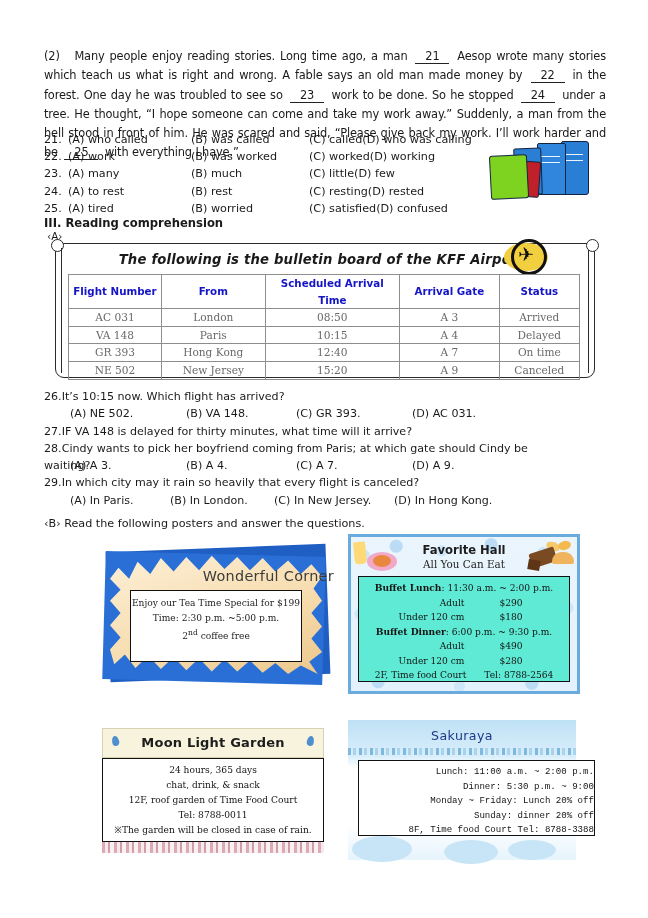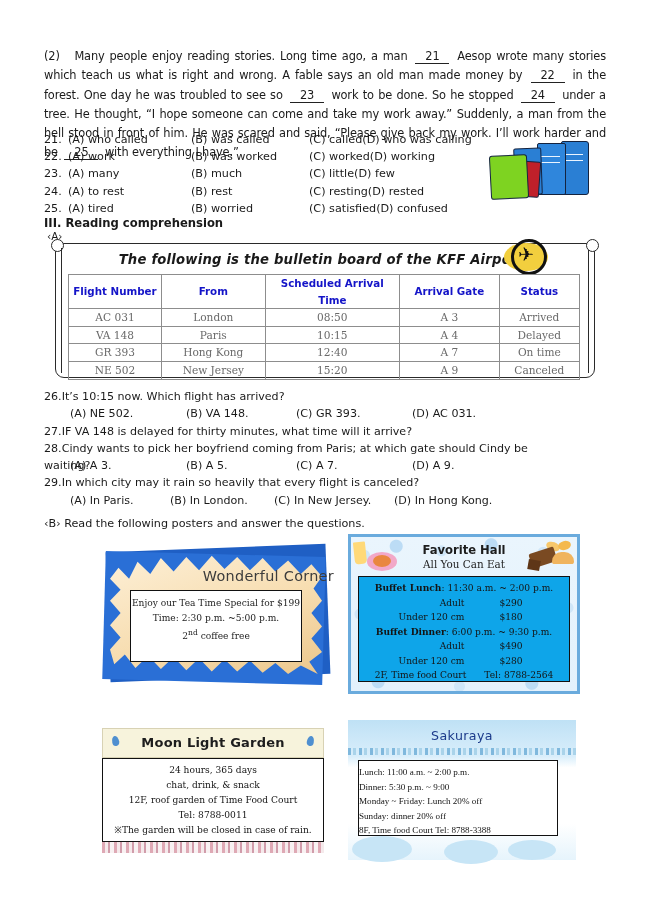--- a/index.html
+++ b/index.html
@@ -147,21 +147,21 @@
       radial-gradient(circle at 12% 94%,#bcdcf5 0 6px,transparent 7px),
       radial-gradient(circle at 48% 97%,#cfe6f8 0 5px,transparent 6px),
       radial-gradient(circle at 80% 95%,#bcdcf5 0 6px,transparent 7px),
       linear-gradient(#eaf5fd,#e3f1fc);
     border:3px solid #6aabdd;box-sizing:border-box;
   }
   .fh-title{position:absolute;left:0;right:0;top:9px;text-align:center;font-size:11.6px;font-weight:bold;color:#1d1d1d;}
   .fh-sub{position:absolute;left:0;right:0;top:24px;text-align:center;font-size:10.4px;
     font-family:"DejaVu Serif","Liberation Serif",serif;color:#1d1d1d;}
   .fh-box{
-    position:absolute;left:10px;top:42px;width:212px;height:106px;background:#0ea5e9;
+    position:absolute;left:10px;top:42px;width:212px;height:106px;background:#5eead4;
     border:1.6px solid #111;box-sizing:border-box;padding-top:4px;
     font-family:"DejaVu Serif","Liberation Serif",serif;font-size:9.1px;line-height:14.5px;color:#141414;
   }
   .fh-row{display:flex;justify-content:center;gap:25px;}
   .fh-row .lbl{width:96px;text-align:right;padding-right:10px;}
   .fh-row .val{width:60px;text-align:left;}
   .fh-head{text-align:center;}
   .fh-head b{font-weight:bold;}
   .fh-foot{display:flex;justify-content:center;gap:18px;}
   .food-l{position:absolute;left:6px;top:8px;width:44px;height:32px;}
@@ -196,23 +196,23 @@
   }
 
   
   .p-sk{left:348px;top:188px;width:228px;height:140px;}
   .sk-bg{position:absolute;left:0;top:0;width:228px;height:140px;
     background:linear-gradient(#bfe1f5 0%,#d9eefb 26%,#ffffff 34%,#ffffff 74%,#e6f4fc 100%);}
   .sk-title{position:absolute;left:0;right:0;top:8px;text-align:center;font-size:12.6px;color:#1b3a8a;letter-spacing:.4px;}
   .sk-dots{position:absolute;left:0;top:28px;width:228px;height:7px;
     background:repeating-linear-gradient(90deg,#7fb8dd 0 3px,transparent 3px 5px,#a9d3ea 5px 8px,transparent 8px 11px);}
   .sk-box{
-    position:absolute;left:10px;top:40px;width:200px;height:76px;background:#fff;
-    border:1.6px solid #111;box-sizing:border-box;padding-top:4px;text-align:left;
-    font-family:Liberation Serif, serif;font-size:9.1px;line-height:14.6px;color:#141414;
+    position:absolute;left:10px;top:40px;width:237px;height:76px;background:#fff;
+    border:1.6px solid #111;box-sizing:border-box;padding-top:4px;text-align:right;
+    font-family:Liberation Mono, monospace;font-size:9.1px;line-height:14.6px;color:#141414;
   }
   .sk-cloud{position:absolute;background:#c7e5f6;border-radius:50%;}
   .sk-c1{left:4px;bottom:-2px;width:60px;height:26px;}
   .sk-c2{left:96px;bottom:-4px;width:54px;height:24px;}
   .sk-c3{left:160px;bottom:0px;width:48px;height:20px;}
 </style>
 </head>
 <body>
 
 <div class="page">
@@ -344,21 +344,21 @@
     <div class="a-line w1">
       <span class="opt">(A) NE 502.</span>
       <span class="opt">(B) VA 148.</span>
       <span class="opt">(C) GR 393.</span>
       <span class="opt">(D) AC 031.</span>
     </div>
     <div class="q-line">27.IF VA 148 is delayed for thirty minutes, what time will it arrive?</div>
     <div class="q-line">28.Cindy wants to pick her boyfriend coming from Paris; at which gate should Cindy be waiting?</div>
     <div class="a-line w3">
       <span class="opt">(A) A 3.</span>
-      <span class="opt">(B) A 5.</span>
+      <span class="opt">(B) A 4.</span>
       <span class="opt">(C) A 7.</span>
       <span class="opt">(D) A 9.</span>
     </div>
     <div class="q-line">29.In which city may it rain so heavily that every flight is canceled?</div>
     <div class="a-line w4">
       <span class="opt">(A) In Paris.</span>
       <span class="opt">(B) In London.</span>
       <span class="opt">(C) In New Jersey.</span>
       <span class="opt">(D) In Hong Kong.</span>
     </div>

